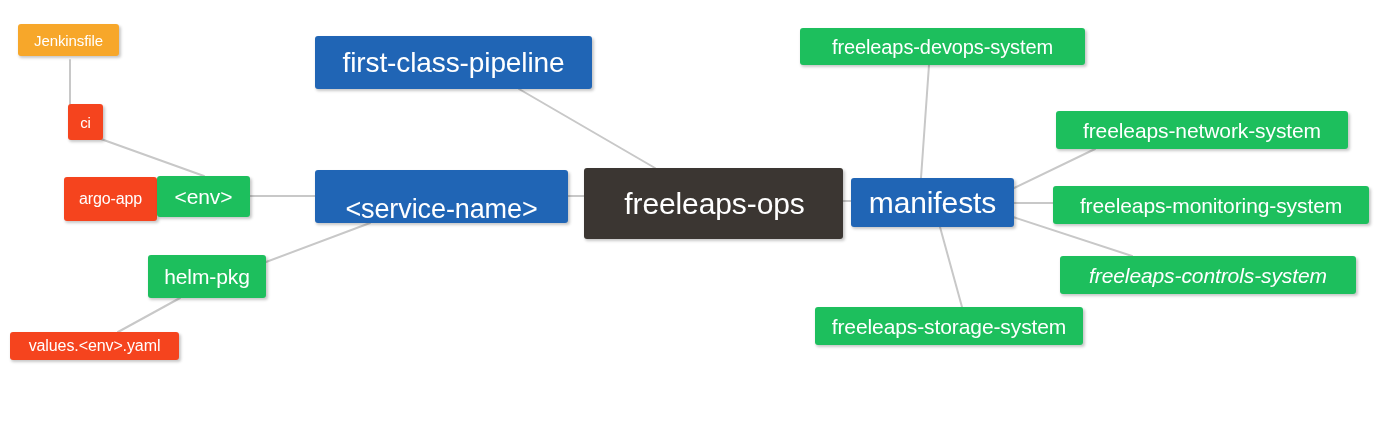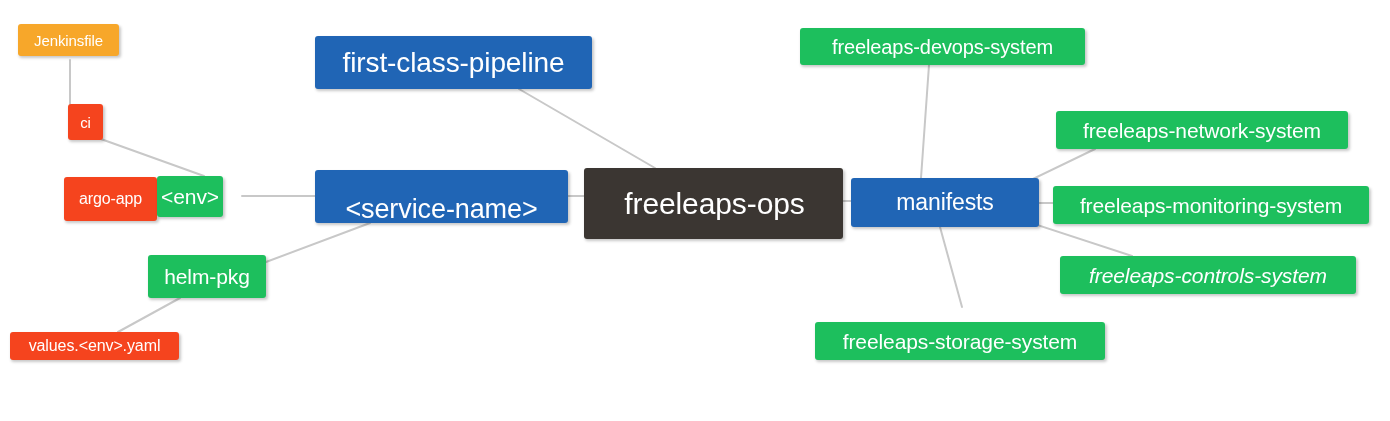--- a/index.html
+++ b/index.html
@@ -70,50 +70,50 @@
   <div id="node-layer">
       <div class="node c-orange" style="left: 18px; top: 24px; width: 101px; height: 32px; font-size: 15px;">
         <span>Jenkinsfile</span>
       </div>
       <div class="node c-red" style="left: 52px; top: 104px; width: 35px; height: 36px; font-size: 15px; margin-left: 16px;">
         <span>ci</span>
       </div>
       <div class="node c-red" style="left: 32px; top: 177px; width: 93px; height: 44px; font-size: 16px; margin-left: 32px;">
         <span>argo-app</span>
       </div>
-      <div class="node c-green" style="left: 157px; top: 176px; width: 66px; height: 41px; font-size: 21px;">
+      <div class="node c-green" style="left: 157px; top: 176px; width: 93px; height: 41px; font-size: 21px;">
         <span>&lt;env&gt;</span>
       </div>
       <div class="node c-green" style="left: 148px; top: 255px; width: 118px; height: 43px; font-size: 21px;">
         <span>helm-pkg</span>
       </div>
       <div class="node c-red" style="left: 10px; top: 332px; width: 169px; height: 28px; font-size: 16px;">
         <span>values.&lt;env&gt;.yaml</span>
       </div>
       <div class="node c-blue" style="left: 315px; top: 36px; width: 277px; height: 53px; font-size: 28px;">
         <span>first-class-pipeline</span>
       </div>
       <div class="node c-blue" style="left: 315px; top: 170px; width: 253px; height: 53px; font-size: 27px; align-items: flex-end;">
         <span>&lt;service-name&gt;</span>
       </div>
       <div class="node c-dark" style="left: 584px; top: 168px; width: 259px; height: 71px; font-size: 30px;">
         <span>freeleaps-ops</span>
       </div>
-      <div class="node c-blue" style="left: 851px; top: 178px; width: 188px; height: 49px; font-size: 23px;">
+      <div class="node c-blue" style="left: 851px; top: 178px; width: 163px; height: 49px; font-size: 30px;">
         <span>manifests</span>
       </div>
       <div class="node c-green" style="left: 800px; top: 28px; width: 285px; height: 37px; font-size: 20px;">
         <span>freeleaps-devops-system</span>
       </div>
       <div class="node c-green" style="left: 1056px; top: 111px; width: 292px; height: 38px; font-size: 21px;">
         <span>freeleaps-network-system</span>
       </div>
       <div class="node c-green" style="left: 1053px; top: 186px; width: 316px; height: 38px; font-size: 21px; justify-content: center;">
         <span>freeleaps-monitoring-system</span>
       </div>
       <div class="node c-green" style="left: 1060px; top: 256px; width: 296px; height: 38px; font-size: 21px; font-style: italic;">
         <span>freeleaps-controls-system</span>
       </div>
-      <div class="node c-green" style="left: 815px; top: 322px; width: 290px; height: 38px; font-size: 21px;">
+      <div class="node c-green" style="left: 815px; top: 307px; width: 268px; height: 38px; font-size: 21px;">
         <span>freeleaps-storage-system</span>
       </div>
     </div>
 </div>
 
 </body></html>

